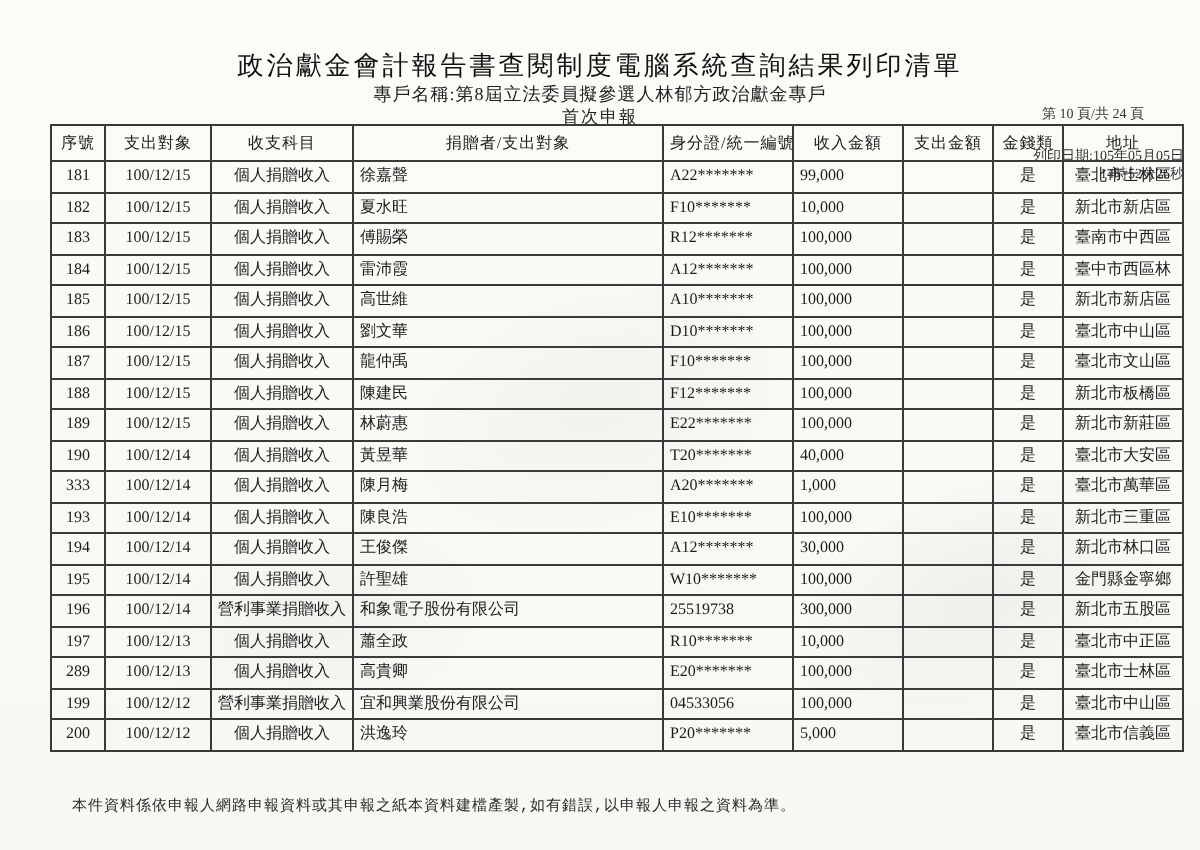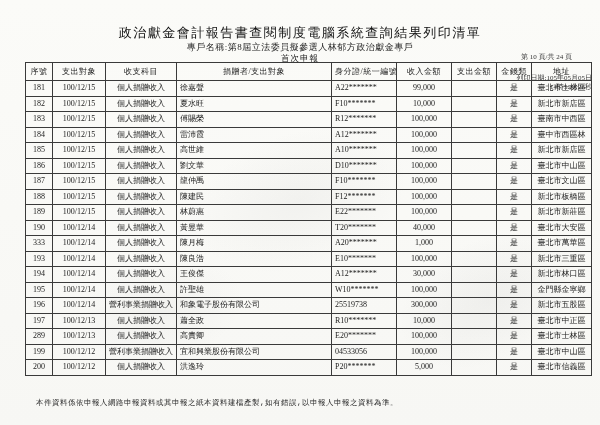--- a/index.html
+++ b/index.html
@@ -46,21 +46,21 @@
     border:1px solid #3a3a3a;
     padding:0 3px;overflow:hidden;white-space:nowrap;
   }
   table.report th{
     height:17px;font-size:8px;font-weight:normal;text-align:center;
     letter-spacing:0.5px;
   }
   table.report td{height:14.5px;line-height:14.5px;}
   td.c0,td.c1,td.c7,td.c8,td.c2{text-align:center;}
   td.c3,td.c4{text-align:left;padding-left:5px;}
-  td.c5,td.c6{text-align:center;padding-right:5px;}
+  td.c5,td.c6{text-align:left;padding-right:5px;}
   .footer-note{
     position:absolute;left:36px;top:398px;
     font-size:7.5px;color:#2a2a2a;letter-spacing:0.5px;font-family:Liberation Mono, monospace;
   }
   .smudge{position:absolute;pointer-events:none;opacity:.55;}
   .smudge1{
     left:170px;top:120px;width:260px;height:160px;
     background:radial-gradient(ellipse at center,rgba(150,150,150,.14) 0%,rgba(150,150,150,0) 60%);
     transform:rotate(-18deg);
   }

